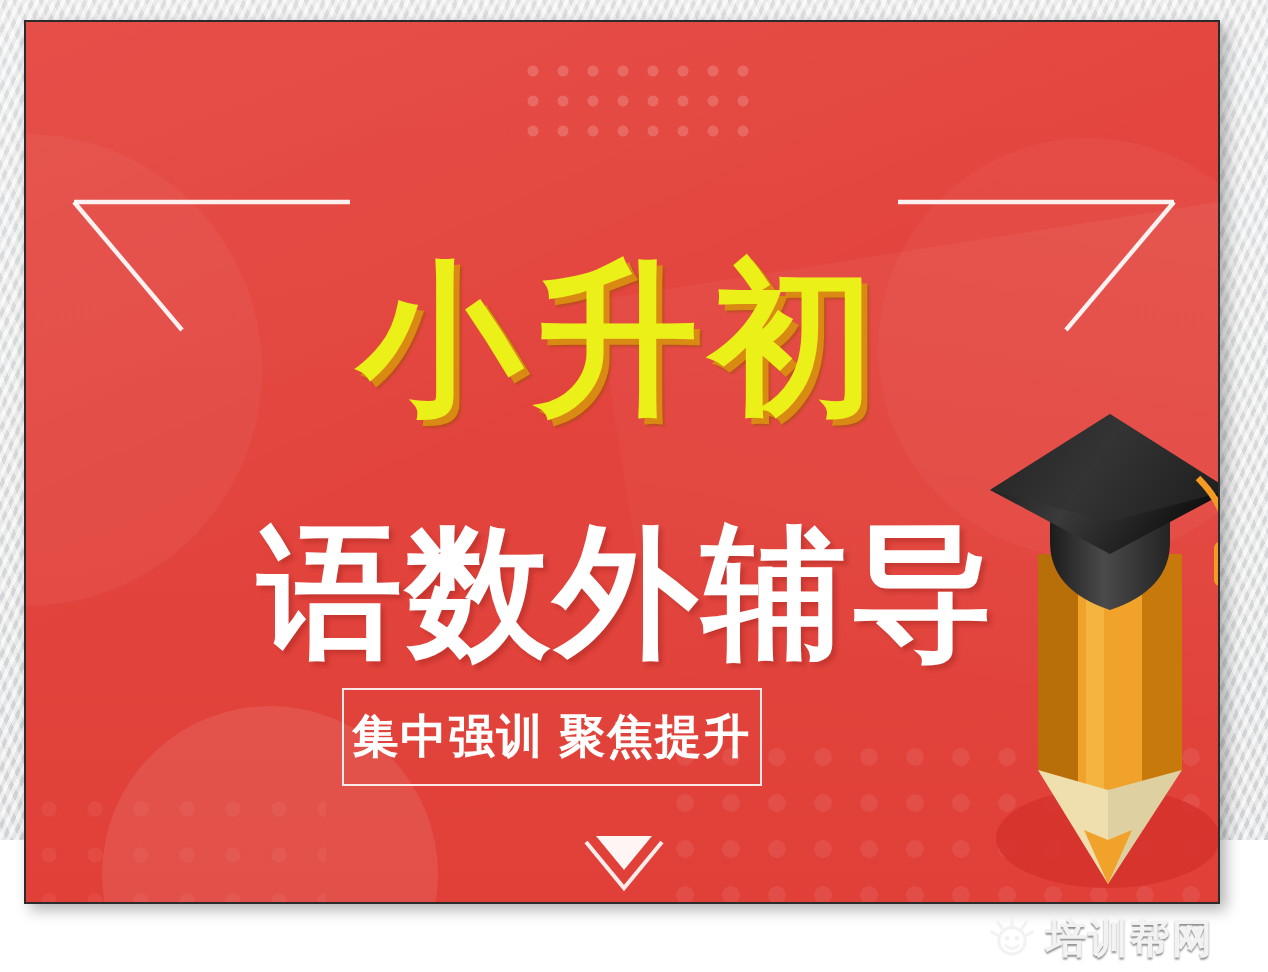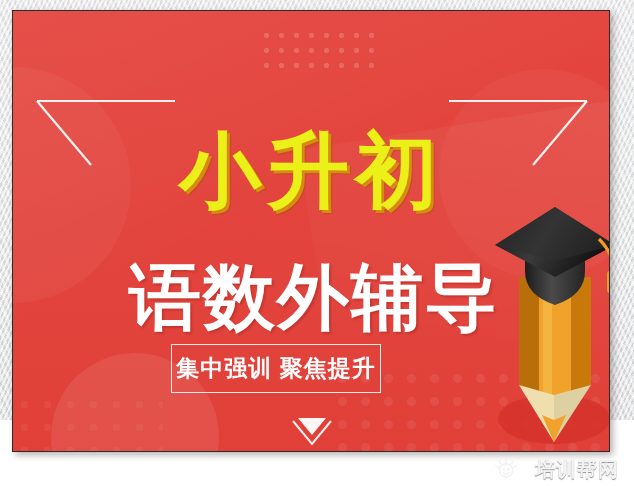--- a/index.html
+++ b/index.html
@@ -192,21 +192,21 @@
   }
 
   
   #watermark {
     position: absolute;
     left: 495px;
     top: 456px;
     height: 26px;
     display: flex;
     align-items: center;
-    gap: 18px;
+    gap: 6px;
     z-index: 20;
   }
   #watermark-icon { width: 22px; height: 22px; display: block; }
   #watermark-text {
     font-size: 20px;
     font-weight: bold;
     color: #f2f2f2;
     letter-spacing: 1px;
     text-shadow: 0 1px 1px rgba(0,0,0,0.45);
     white-space: nowrap;

